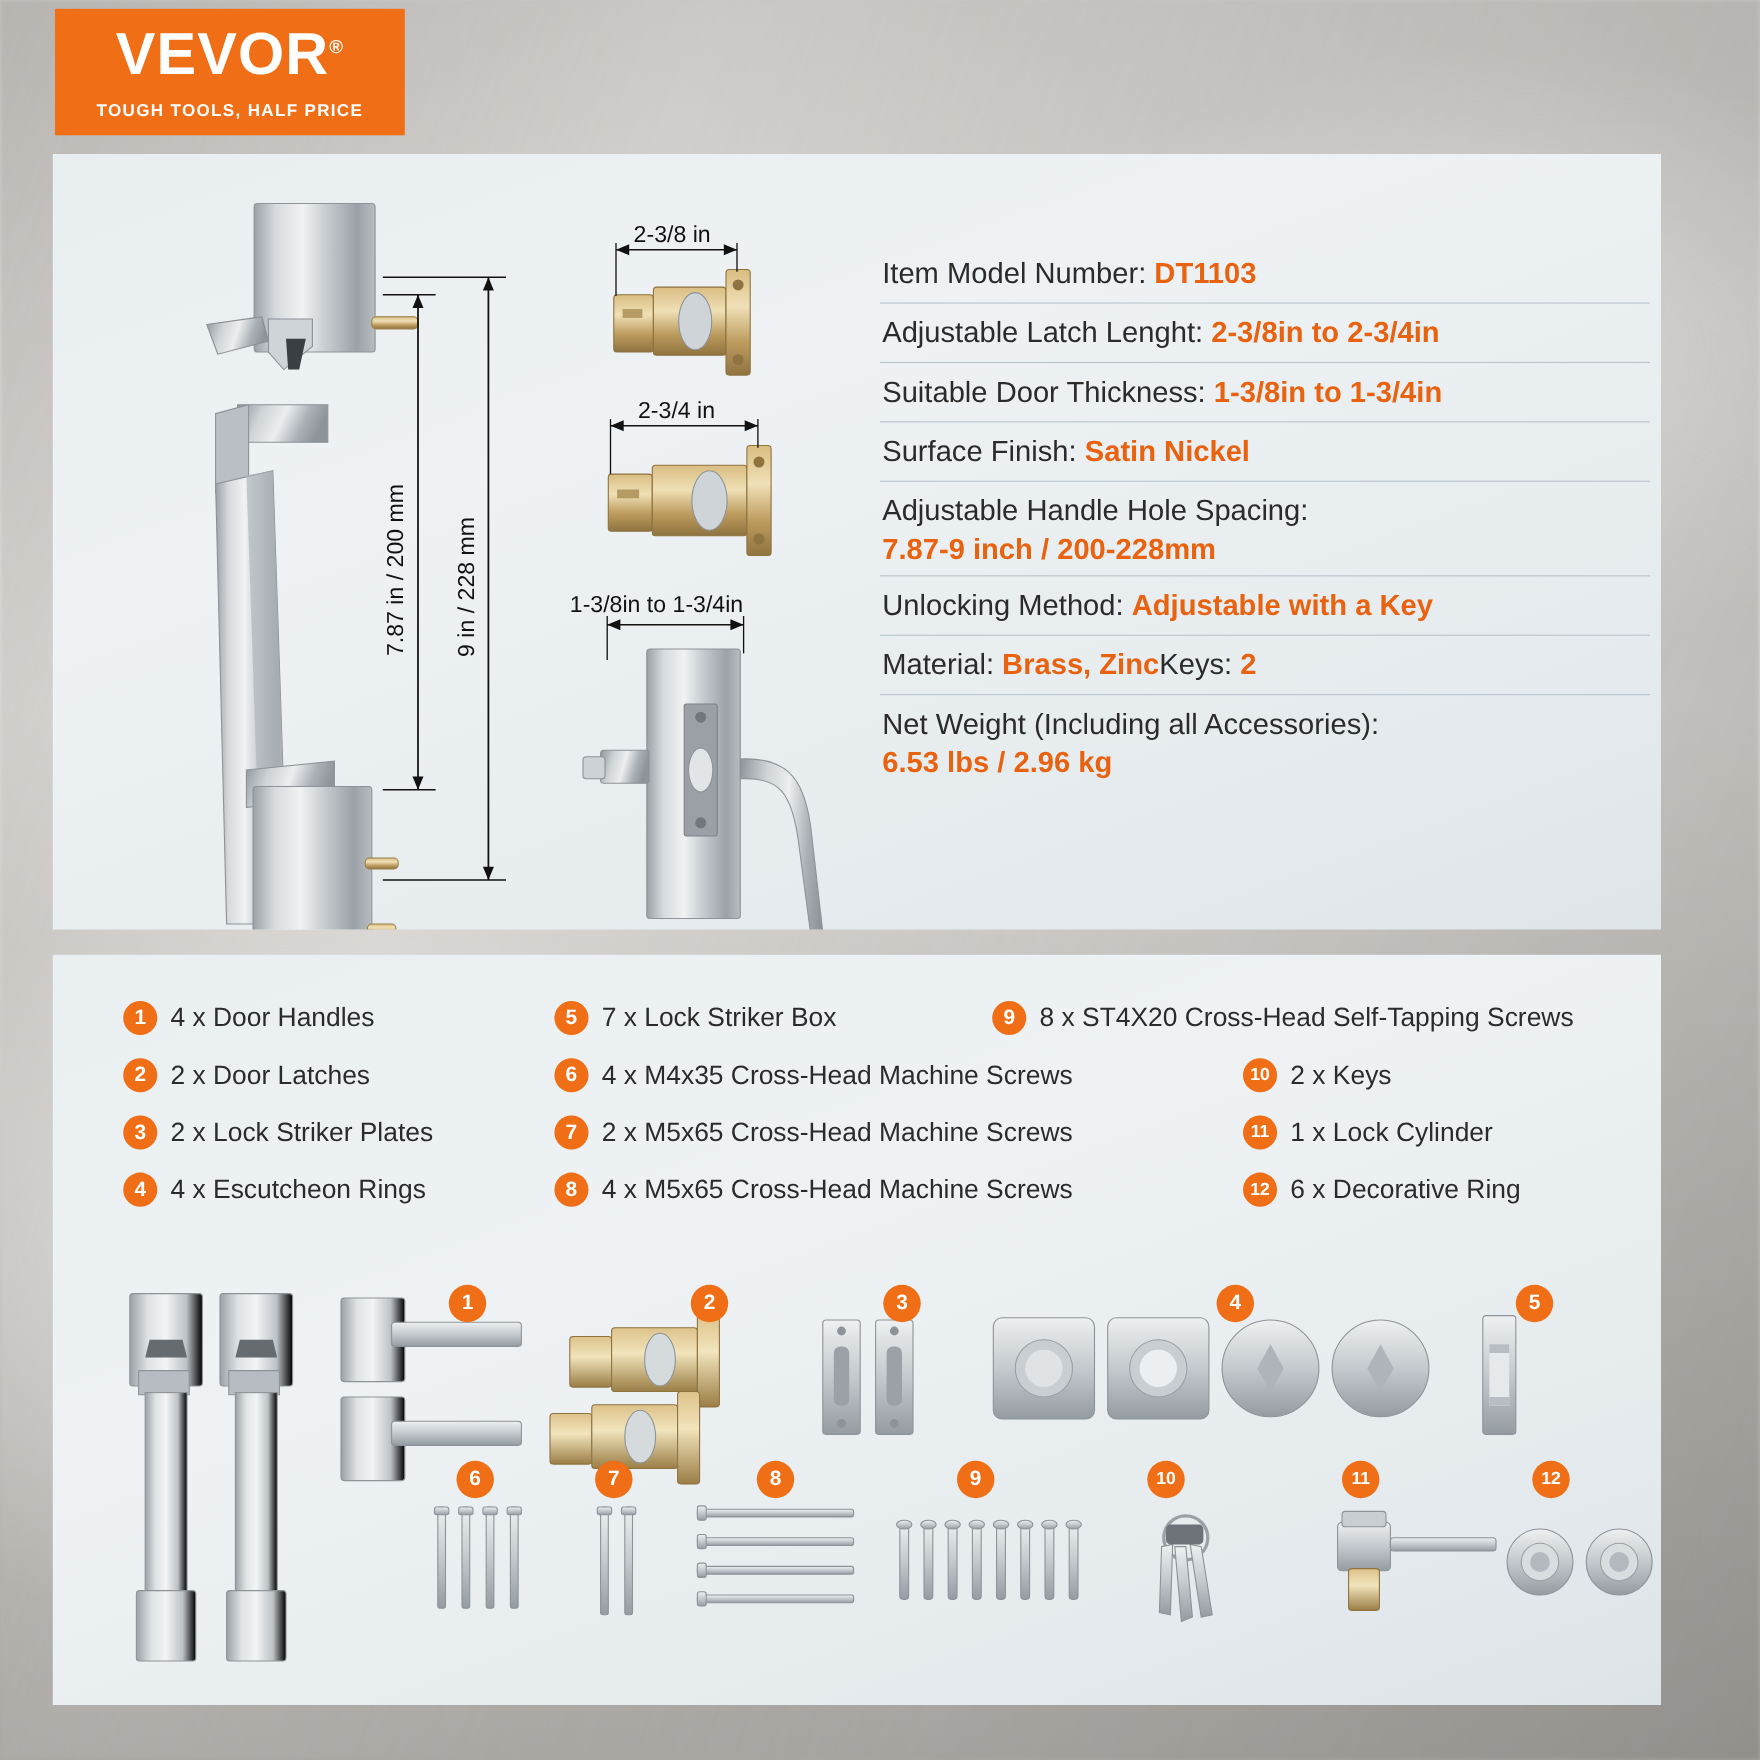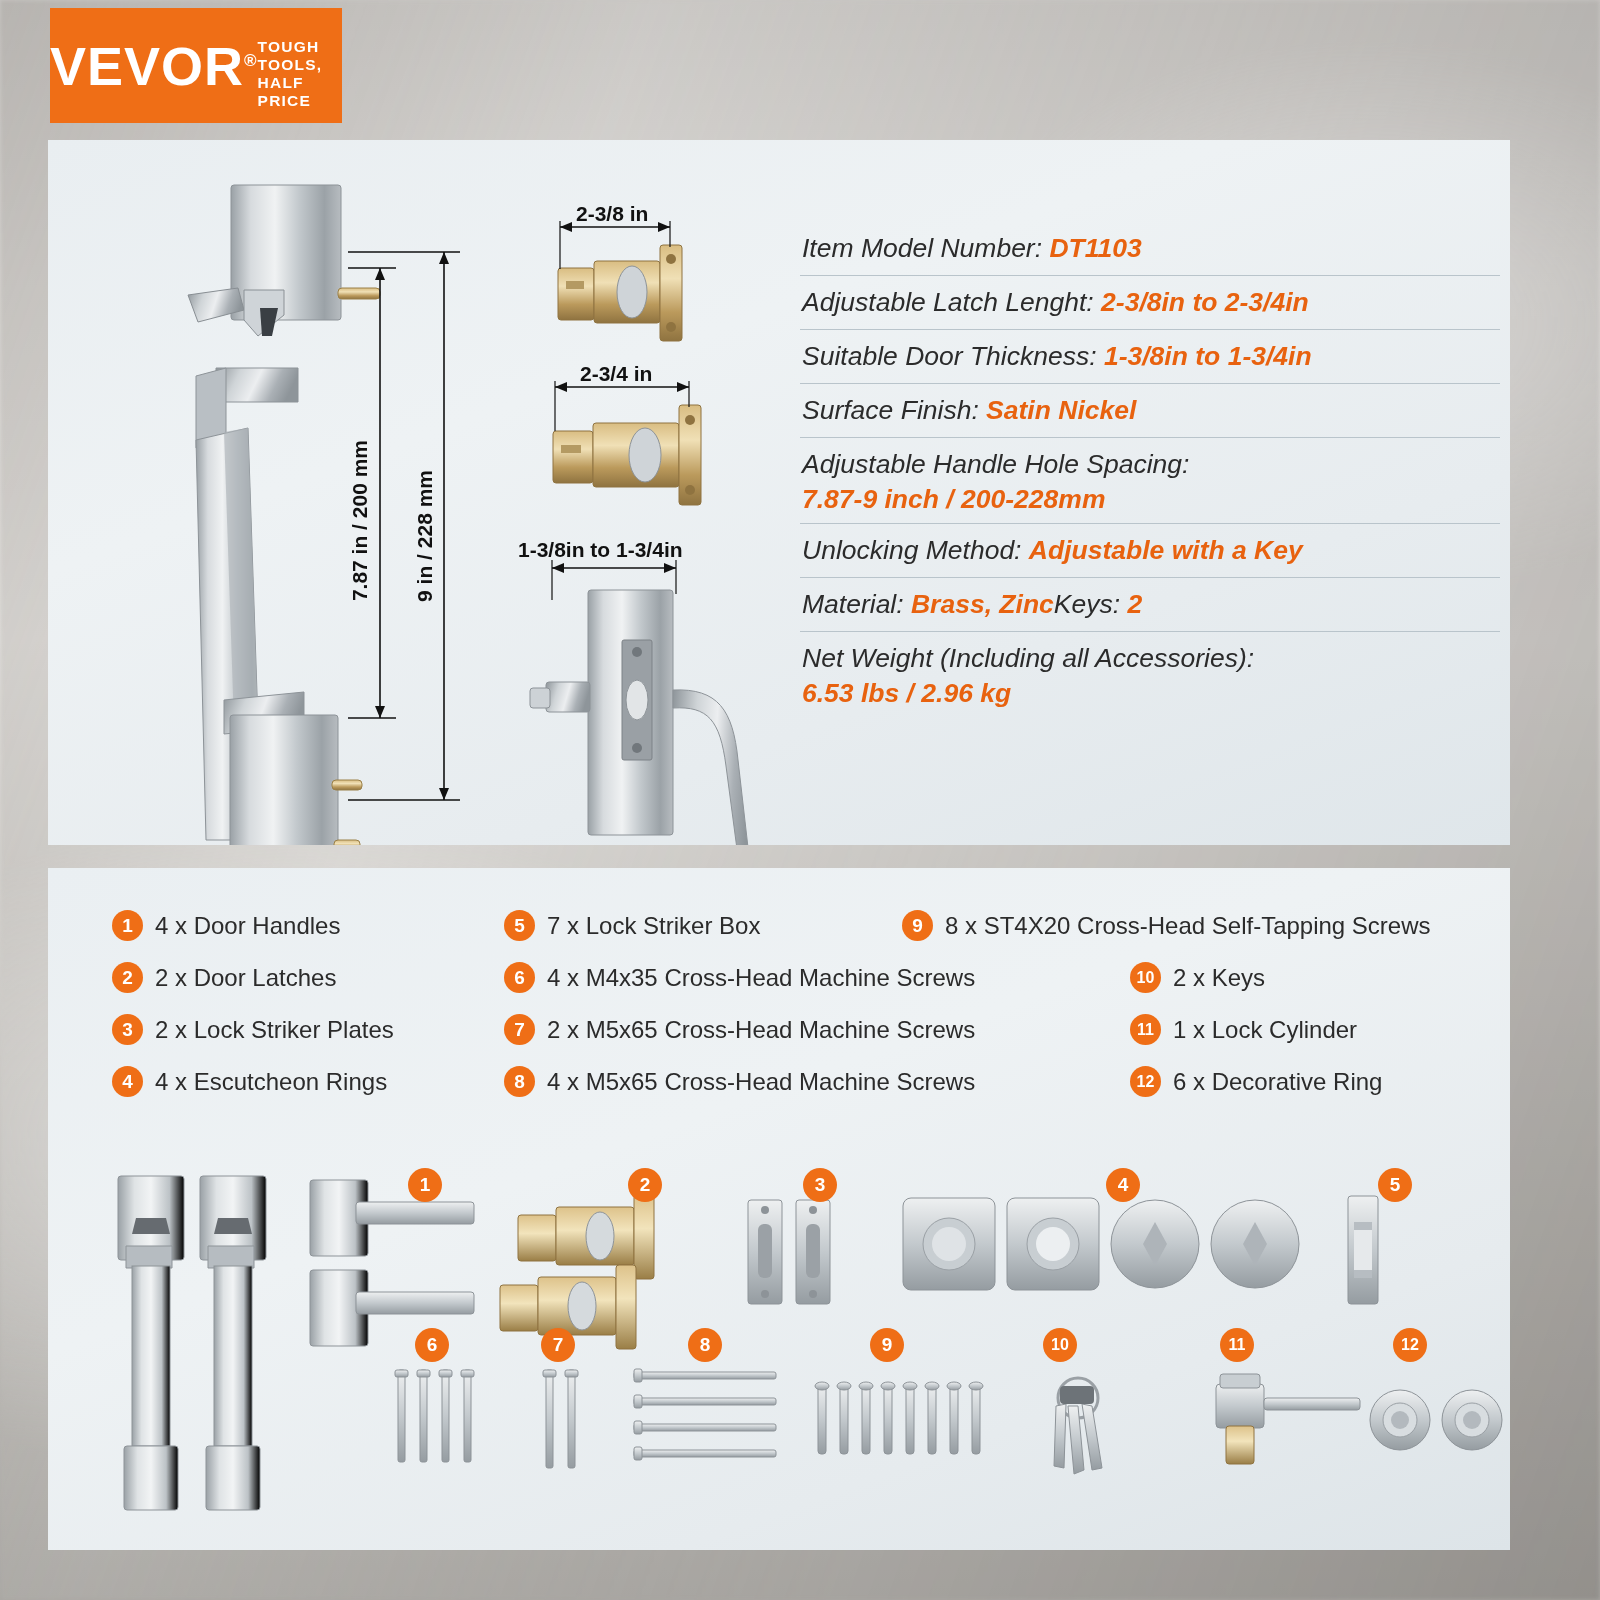--- a/index.html
+++ b/index.html
@@ -9,57 +9,57 @@
     background:linear-gradient(180deg,#c9c7c4 0%,#d9d7d4 18%,#e3e1de 40%,#cfcdc9 62%,#bdbbb7 80%,#a9a7a3 100%);
     position:relative;
   }
   
   .bg-blur{position:absolute;inset:0;background:
      radial-gradient(ellipse 700px 500px at 18% 72%, rgba(255,255,255,.45), transparent 70%),
      radial-gradient(ellipse 600px 400px at 85% 20%, rgba(255,255,255,.35), transparent 70%),
      linear-gradient(110deg, rgba(150,145,140,.35) 0%, rgba(220,216,212,.1) 30%, rgba(160,156,152,.3) 65%, rgba(120,116,112,.45) 100%);
      filter:blur(2px);}
   .logo{
-    position:absolute;left:50px;top:8px;width:292px;height:115px;
-    background:#ef6e16;display:flex;flex-direction:row;align-items:center;justify-content:center;
+    position:absolute;left:50px;top:8px;width:318px;height:115px;
+    background:#ef6e16;display:flex;flex-direction:column;align-items:center;justify-content:center;
   }
   .logo-word{
     color:#fff;font-weight:bold;font-size:54px;letter-spacing:1px;line-height:1;
     font-family:"Liberation Sans", sans-serif;position:relative;
   }
   .logo-reg{font-size:17px;vertical-align:super;font-weight:bold;}
   .logo-sub{color:#fff;font-size:15.5px;letter-spacing:1.2px;margin-top:16px;font-weight:bold;}
 
   .panel-top{
     position:absolute;left:48px;top:140px;width:1462px;height:705px;
     background:linear-gradient(160deg,#e9eef1 0%,#eef2f4 35%,#e7ecef 70%,#dfe6ea 100%);
   }
   .panel-bottom{
     position:absolute;left:48px;top:868px;width:1462px;height:682px;
     background:linear-gradient(160deg,#eaeff2 0%,#eef2f4 40%,#e6ebee 75%,#dde4e8 100%);
   }
 
   
   .spec{
-    position:absolute;left:752px;top:82px;width:700px;font-style:italic;
+    position:absolute;left:752px;top:82px;width:700px;
   }
   .spec-row{
     border-bottom:1.6px solid #b9c4cb;padding:9px 2px 9px 2px;
     font-size:26.5px;color:#2b2b2b;line-height:1.32;
   }
   .spec-row:last-child{border-bottom:none;}
   .spec-row .v{color:#e8620f;font-weight:bold;}
   .spec-row.two-line{padding-bottom:6px;}
   .spec-inline{display:flex;align-items:baseline;}
 
   
   .draw{position:absolute;left:0;top:0;width:760px;height:705px;}
 
   .dim-label{
-    position:absolute;font-size:21px;color:#111;font-family:"Liberation Sans", sans-serif;font-weight:bold;
+    position:absolute;font-size:21px;color:#111;font-family:"Liberation Sans", sans-serif;
   }
   .vlabel{writing-mode:vertical-rl;transform:rotate(180deg);}
 
   
   .parts{position:absolute;left:64px;top:42px;width:1390px;}
   .parts-col{position:absolute;}
   .part-item{display:flex;align-items:center;margin-bottom:21px;}
   .num{
     width:31px;height:31px;border-radius:50%;background:#ef6e16;color:#fff;
     font-size:19px;font-weight:bold;display:flex;align-items:center;justify-content:center;

